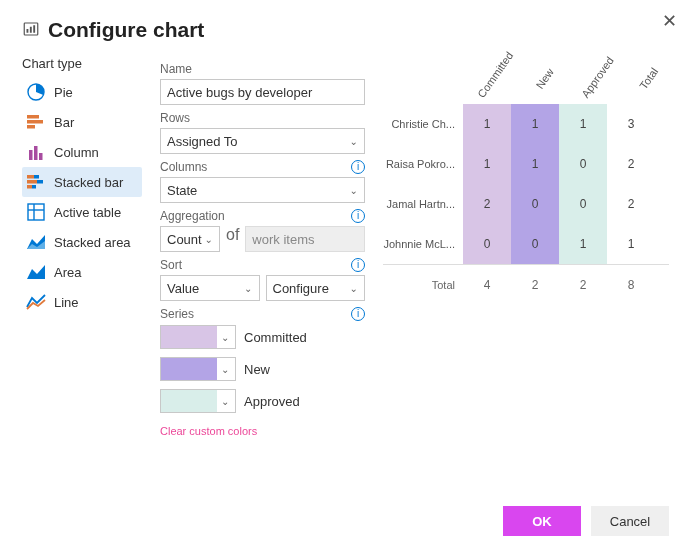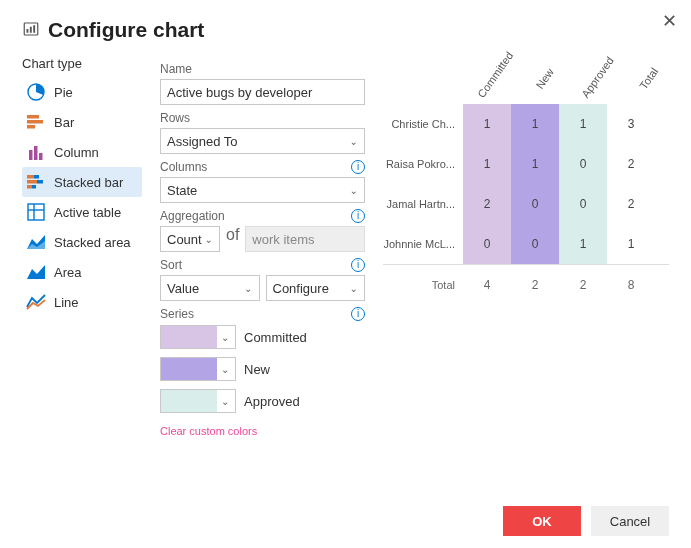--- a/index.html
+++ b/index.html
@@ -80,21 +80,21 @@
   .c-approved { background:#d9eeea; }
   
   .footer {
     position:absolute; bottom:12px; right:22px;
     display:flex; gap:10px;
   }
   .btn {
     min-width:78px; height:30px; border:none; font:inherit;
     cursor:pointer; padding:0 16px;
   }
-  .btn-primary { background:#ef4444; color:#fff; font-weight:600;}
+  .btn-primary { background:#d946ef; color:#fff; font-weight:600;}
   .btn-secondary { background:#efefef; color:#333; }
 </style>
 </head>
 <body>
 
 <div class="dialog">
   <div class="close">✕</div>
 
   <div class="header">
     <span class="header-icon">

